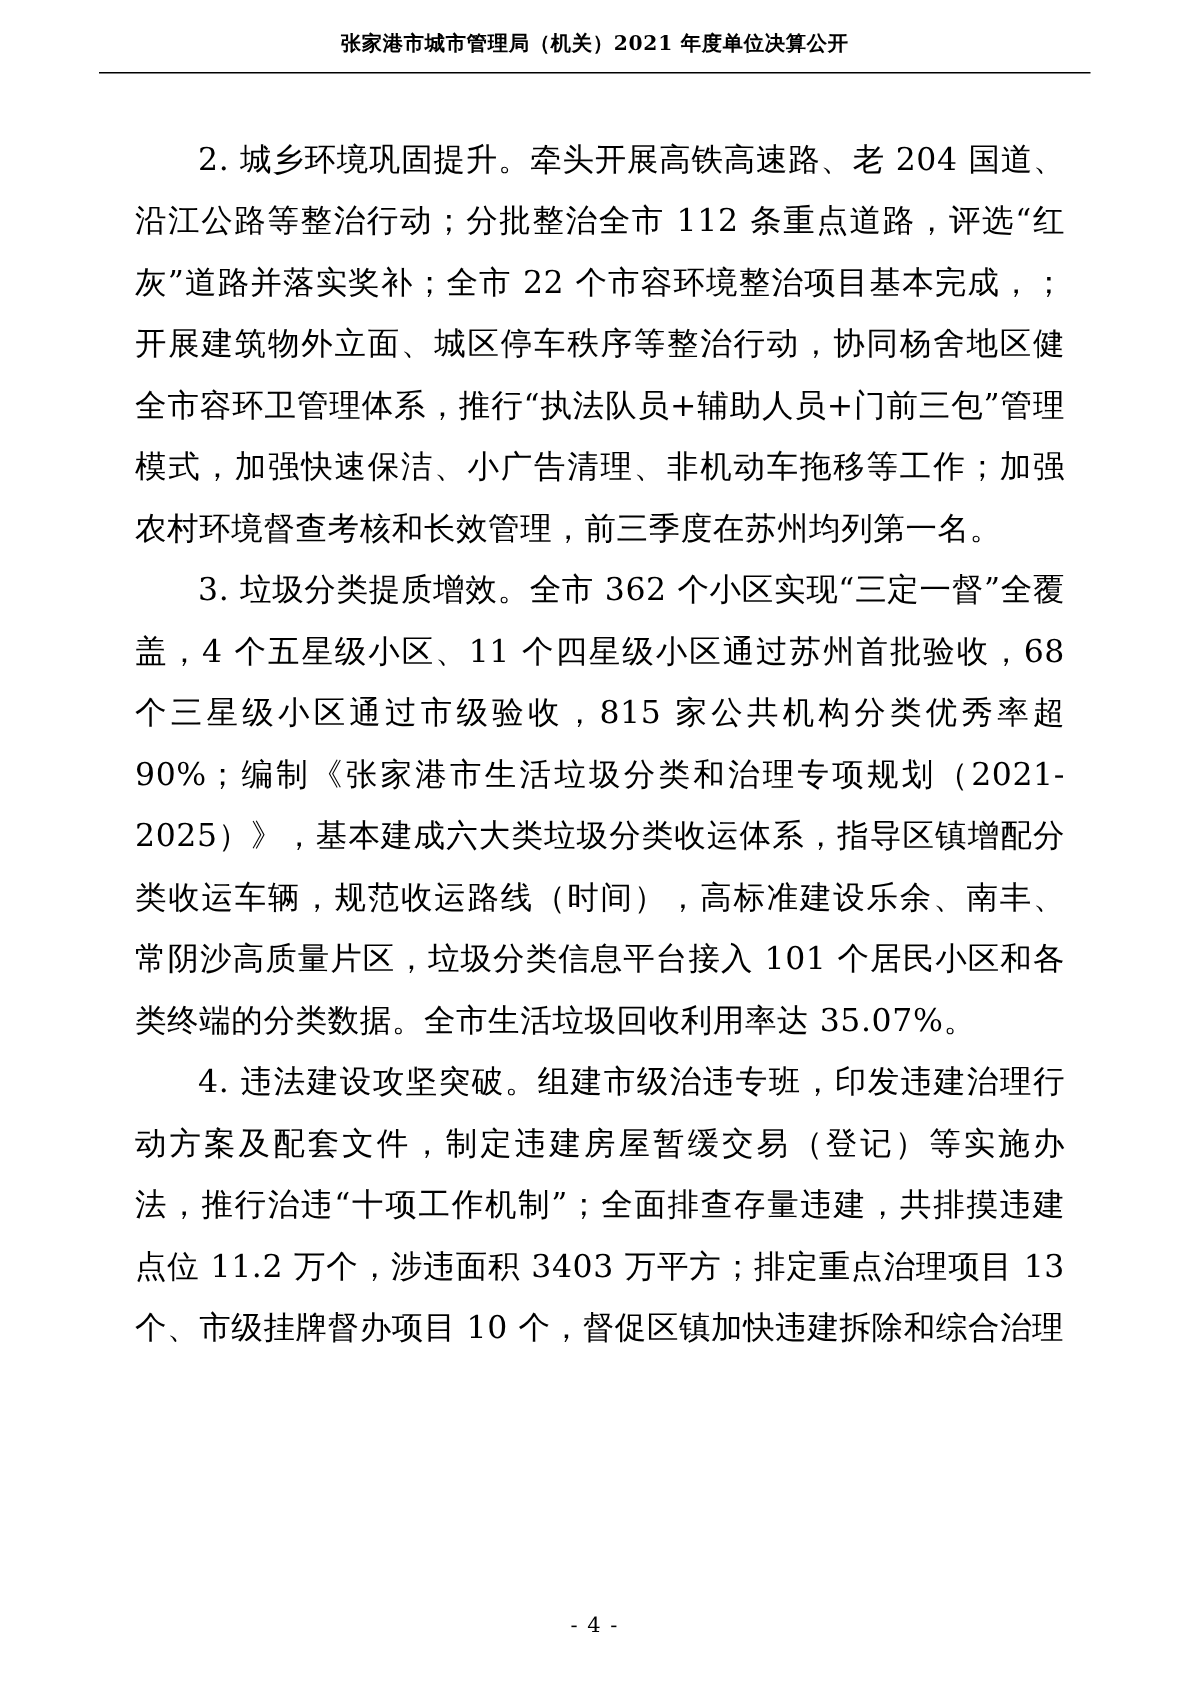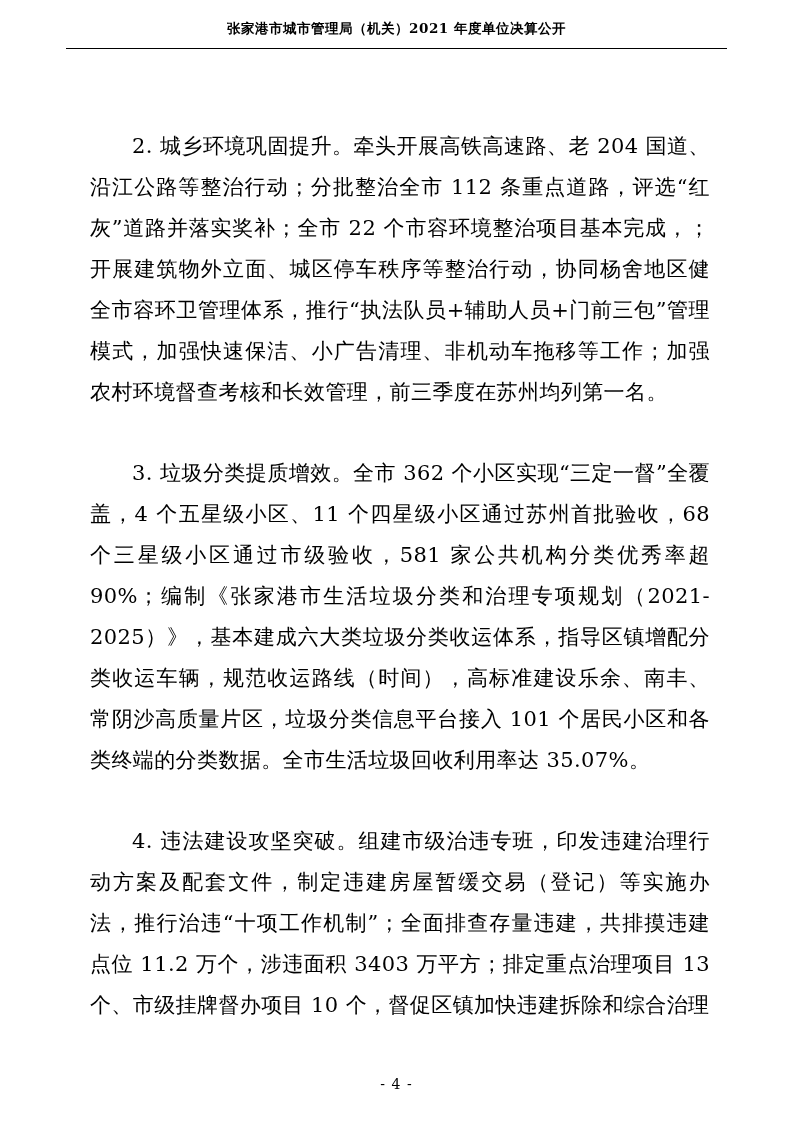--- a/index.html
+++ b/index.html
@@ -55,21 +55,20 @@
     margin: 0 0 0 0;
     font-size: 21px;
     line-height: 41px;
     text-align: justify;
     text-justify: inter-ideograph;
     letter-spacing: 0.4px;
     font-family: "DejaVu Serif", "Liberation Serif", serif;
   }
   p.indent {
     text-indent: 42px;
-    margin-top: 40px;
   }
   .footer {
     position: absolute;
     bottom: 30px;
     left: 0;
     width: 793px;
     text-align: center;
     font-size: 14px;
     font-family: "DejaVu Serif", "Liberation Serif", serif;
     letter-spacing: 1px;
@@ -80,21 +79,21 @@
 
 <div class="page">
 
   <div class="header">
     <span class="header-title">张家港市城市管理局（机关）2021 年度单位决算公开</span>
   </div>
   <div class="header-rule"></div>
 
   <div class="content">
     <p class="para indent">2. 城乡环境巩固提升。牵头开展高铁高速路、老 204 国道、沿江公路等整治行动；分批整治全市 112 条重点道路，评选“红灰”道路并落实奖补；全市 22 个市容环境整治项目基本完成，；开展建筑物外立面、城区停车秩序等整治行动，协同杨舍地区健全市容环卫管理体系，推行“执法队员+辅助人员+门前三包”管理模式，加强快速保洁、小广告清理、非机动车拖移等工作；加强农村环境督查考核和长效管理，前三季度在苏州均列第一名。</p>
-    <p class="para indent">3. 垃圾分类提质增效。全市 362 个小区实现“三定一督”全覆盖，4 个五星级小区、11 个四星级小区通过苏州首批验收，68 个三星级小区通过市级验收，581 家公共机构分类优秀率超 90%；编制《张家港市生活垃圾分类和治理专项规划（2021-2025）》，基本建成六大类垃圾分类收运体系，指导区镇增配分类收运车辆，规范收运路线（时间），高标准建设乐余、南丰、常阴沙高质量片区，垃圾分类信息平台接入 101 个居民小区和各类终端的分类数据。全市生活垃圾回收利用率达 35.07%。</p>
+    <p class="para indent">3. 垃圾分类提质增效。全市 362 个小区实现“三定一督”全覆盖，4 个五星级小区、11 个四星级小区通过苏州首批验收，68 个三星级小区通过市级验收，815 家公共机构分类优秀率超 90%；编制《张家港市生活垃圾分类和治理专项规划（2021-2025）》，基本建成六大类垃圾分类收运体系，指导区镇增配分类收运车辆，规范收运路线（时间），高标准建设乐余、南丰、常阴沙高质量片区，垃圾分类信息平台接入 101 个居民小区和各类终端的分类数据。全市生活垃圾回收利用率达 35.07%。</p>
     <p class="para indent">4. 违法建设攻坚突破。组建市级治违专班，印发违建治理行动方案及配套文件，制定违建房屋暂缓交易（登记）等实施办法，推行治违“十项工作机制”；全面排查存量违建，共排摸违建点位 11.2 万个，涉违面积 3403 万平方；排定重点治理项目 13 个、市级挂牌督办项目 10 个，督促区镇加快违建拆除和综合治理</p>
   </div>
 
   <div class="footer">
     <span>- 4 -</span>
   </div>
 
 </div>
 
 </body></html>

